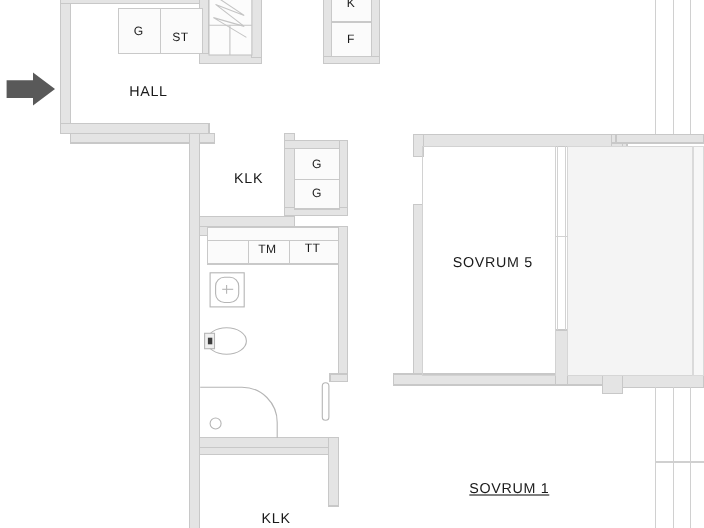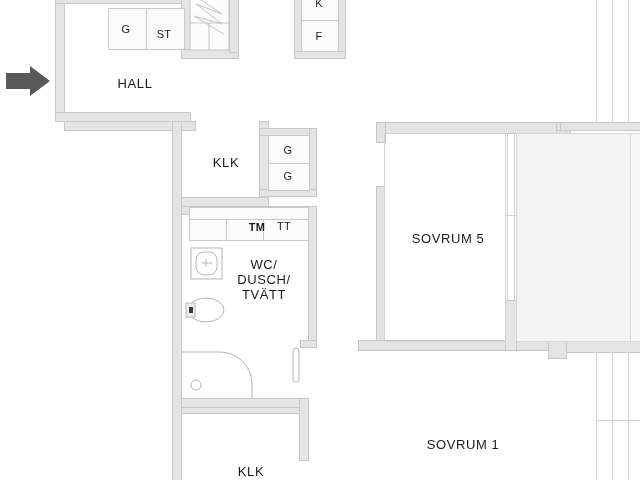--- a/index.html
+++ b/index.html
@@ -172,39 +172,36 @@
     <g>
       <path d="M 6 73 L 30 73 L 30 66 L 50 81 L 30 96 L 30 89 L 6 89 Z" fill="#595959" stroke="none"></path>
     </g>
 
   </svg>
 
   <div class="room-label" style="left:125px; top:83px;padding-left:20px;">HALL</div>
 
   <div class="room-label" style="left:226px; top:162px;">KLK</div>
 
-  <div class="room-label" style="left:264px; top:279px;">WC/
-DUSCH/
-TVÄTT</div>
 
   <div class="room-label" style="left:251px; top:471px;">KLK</div>
 
   <div class="room-label" style="left:448px; top:238px;">SOVRUM 5</div>
 
-  <div class="room-label" style="left:463px; top:444px;">SOVRUM 1</div>
+  <div class="room-label" style="left:463px; top:444px;text-decoration:underline;">SOVRUM 1</div>
 
   <div class="fixture-label" style="left:126px; top:29px;">G</div>
 
   <div class="fixture-label" style="left:164px; top:34px;">ST</div>
 
   <div class="fixture-label" style="left:319px; top:3px;">K</div>
 
   <div class="fixture-label" style="left:319px; top:36px;">F</div>
 
   <div class="fixture-label" style="left:288px; top:150px;">G</div>
 
   <div class="fixture-label" style="left:288px; top:176px;">G</div>
 
-  <div class="fixture-label" style="left:257px; top:227px;font-weight:bold;">TM</div>
+  <div class="fixture-label" style="left:243px; top:227px;">TM</div>
 
   <div class="fixture-label" style="left:284px; top:226px;">TT</div>
 
 </div>
 
 </body></html>

